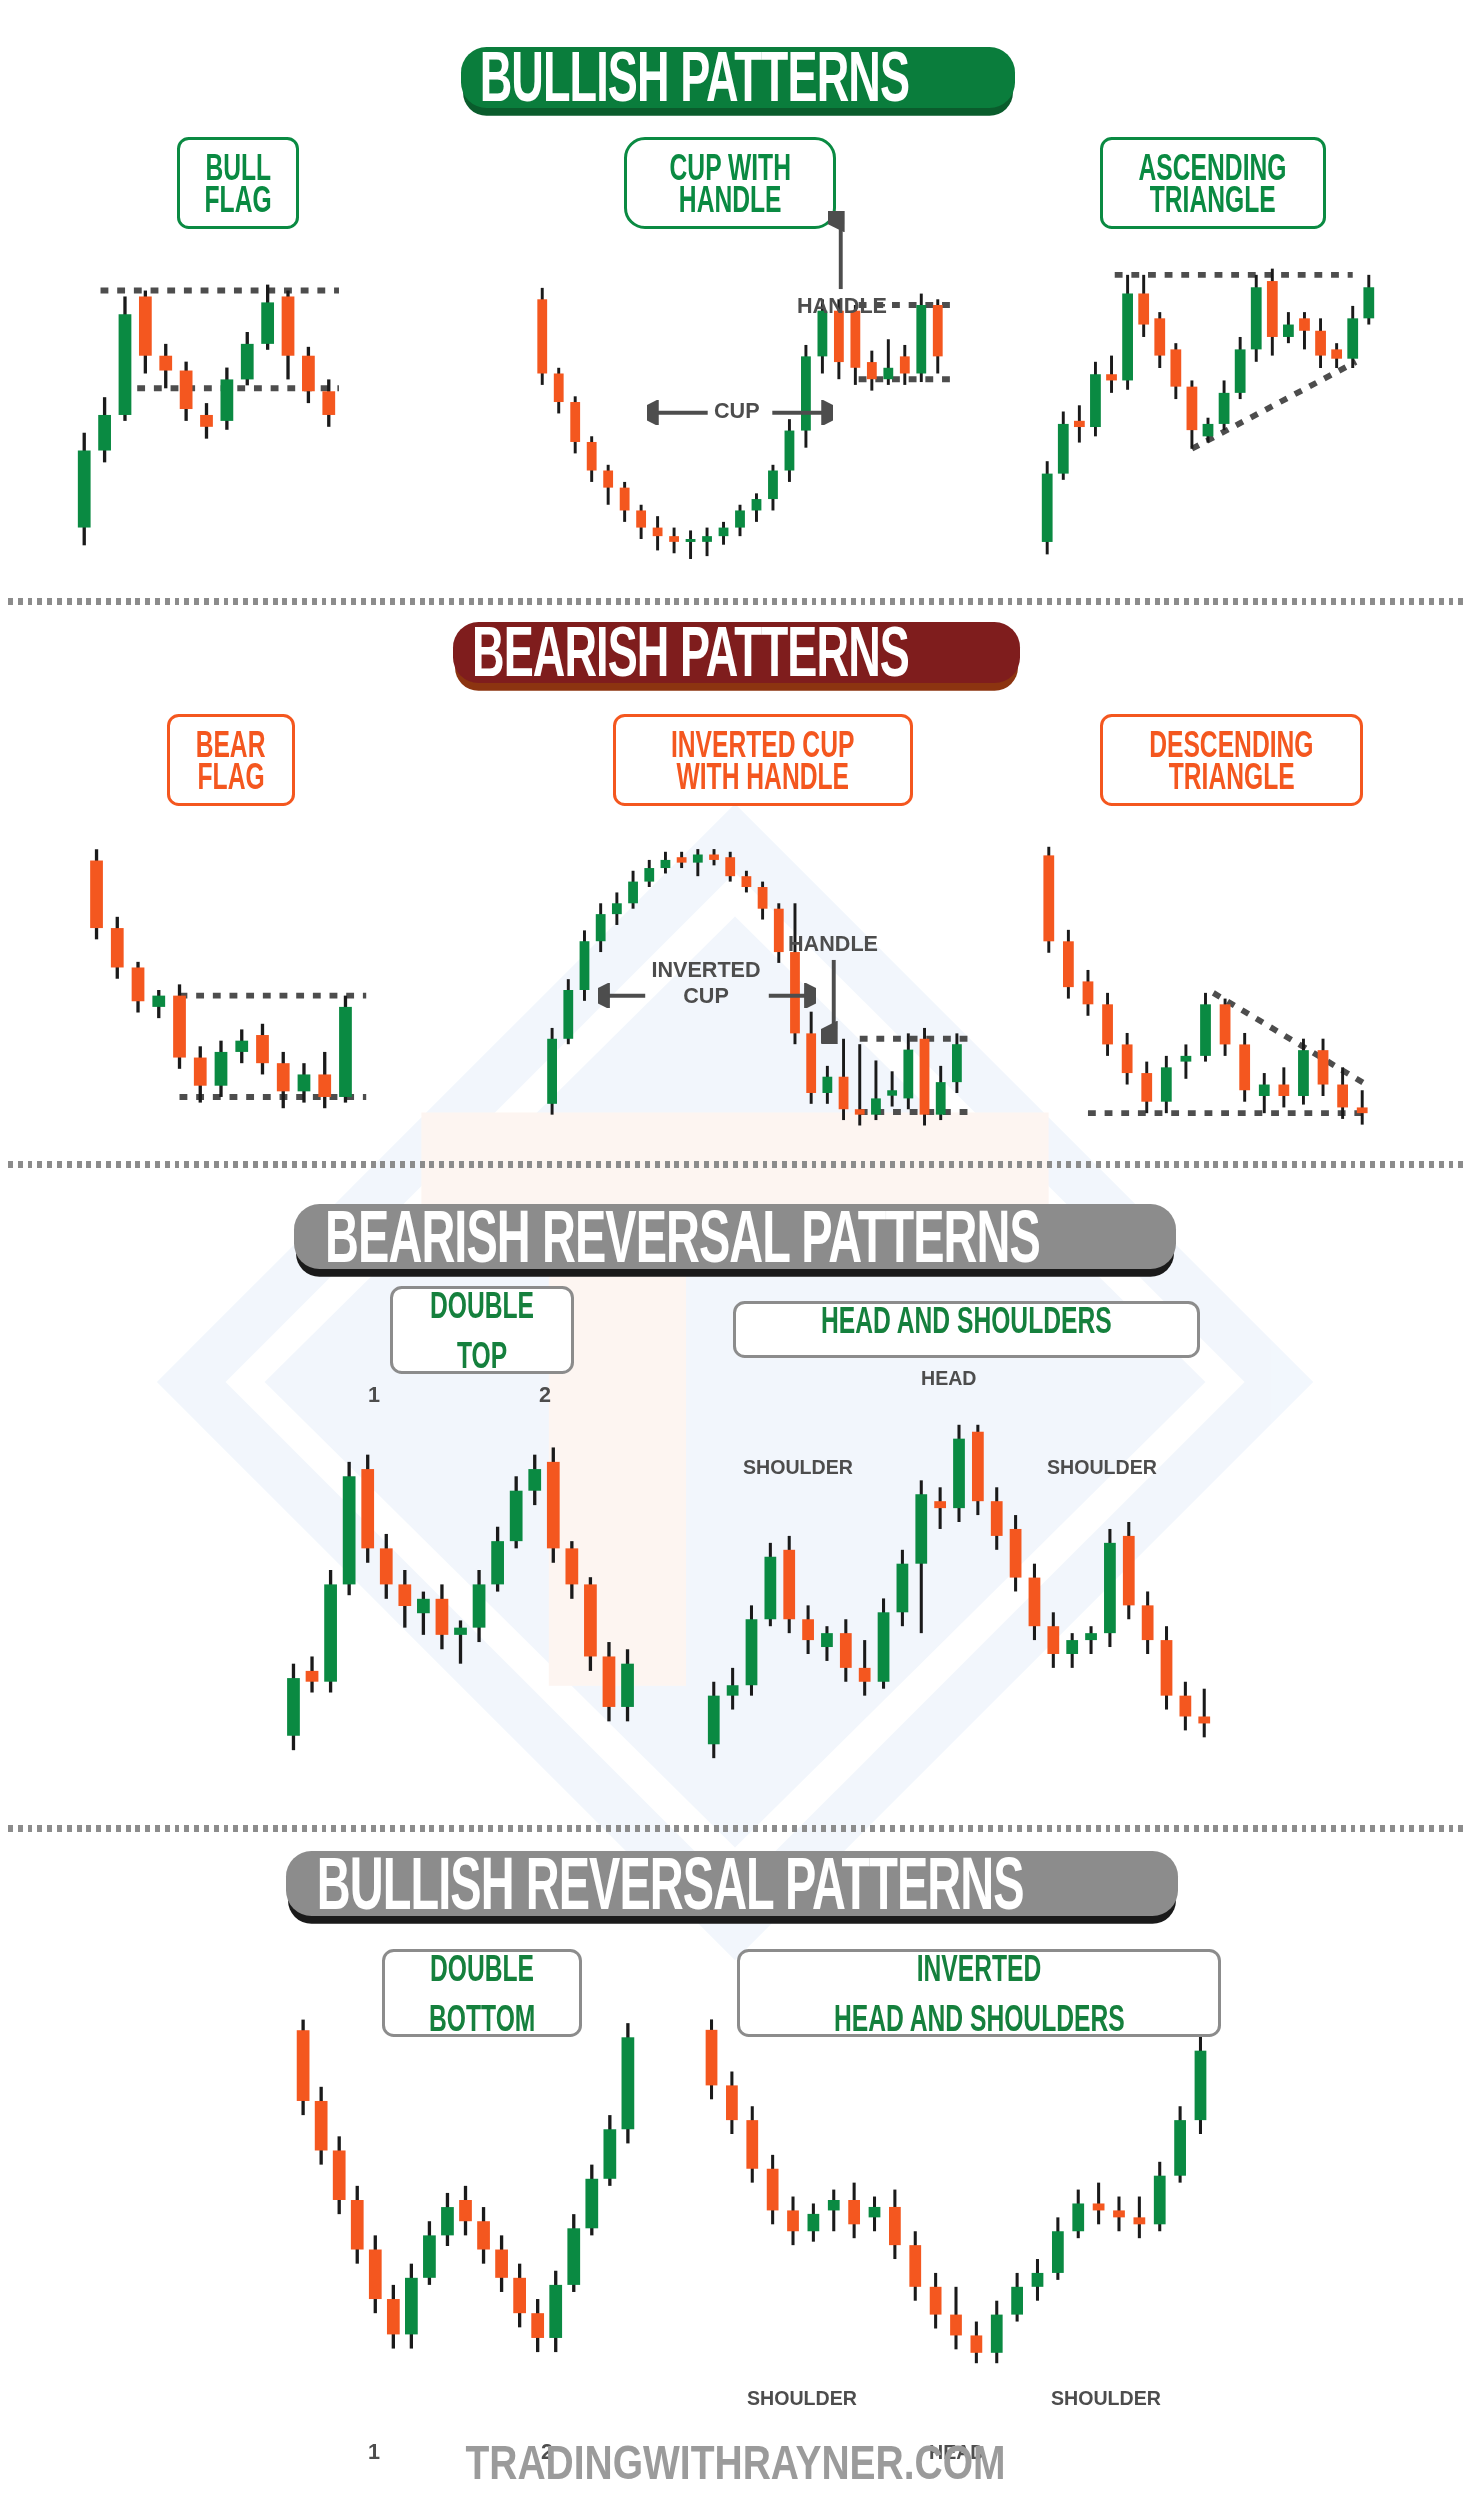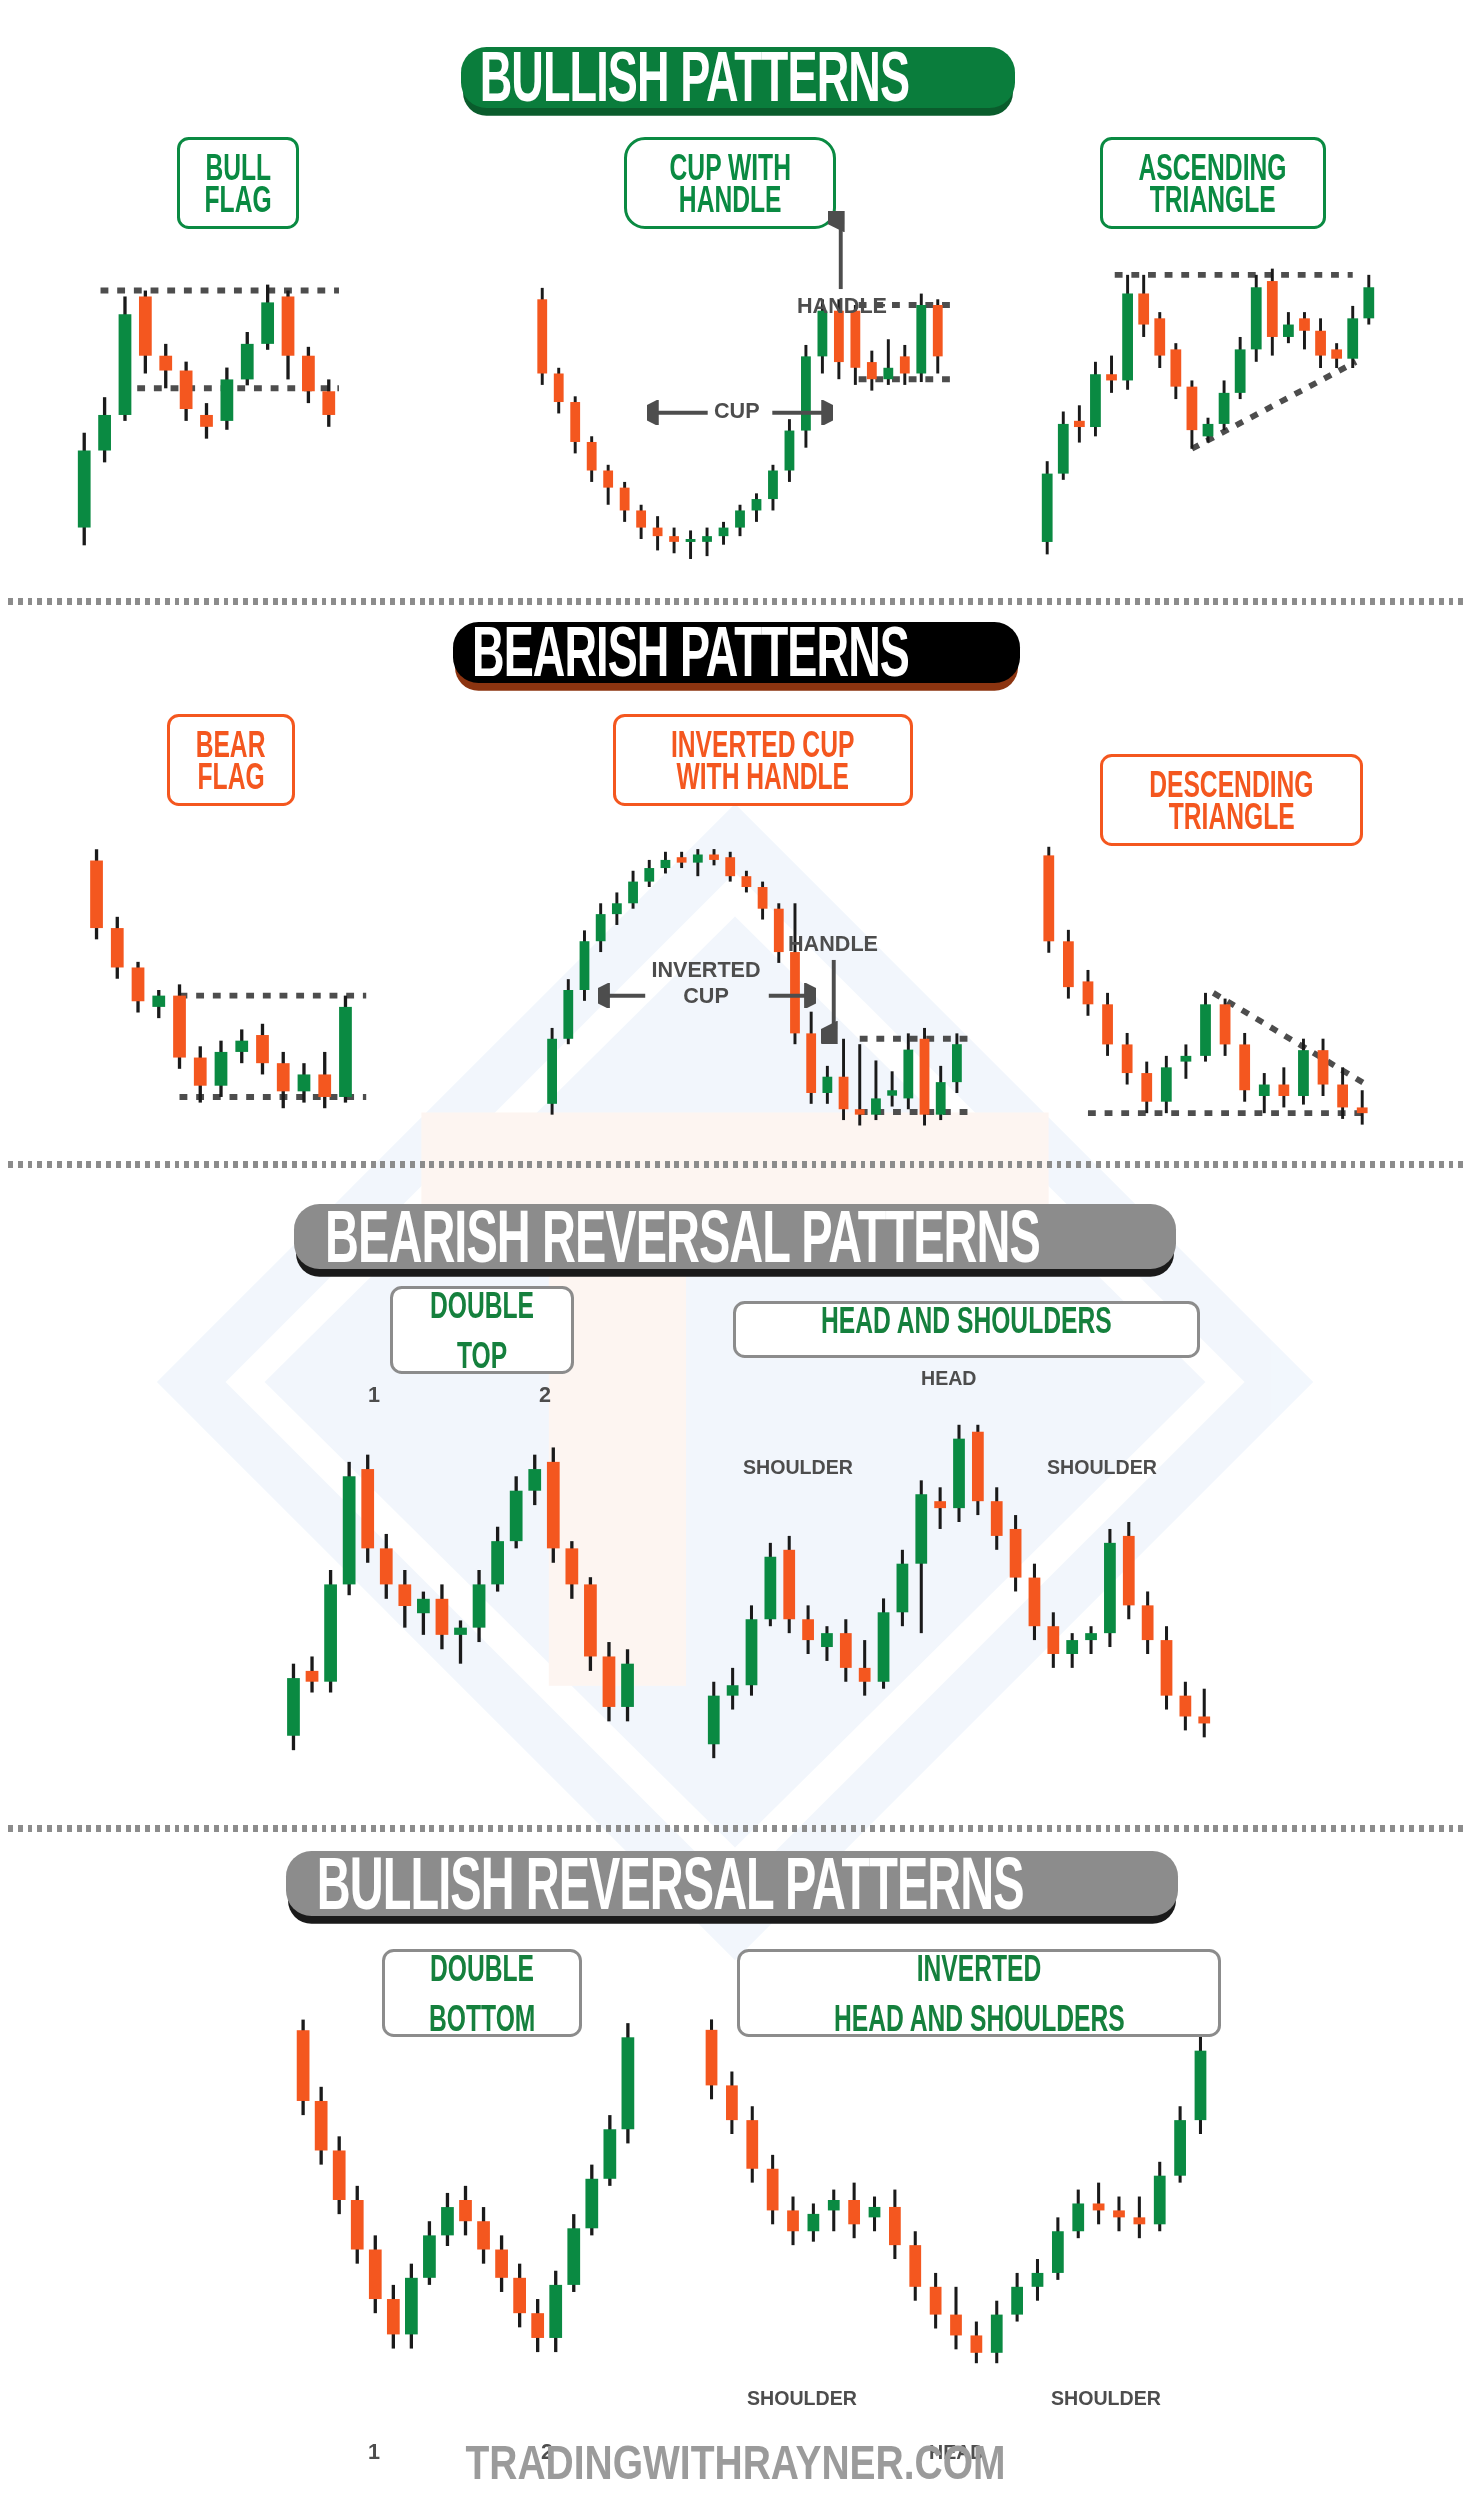--- a/index.html
+++ b/index.html
@@ -14,21 +14,21 @@
   .sep{position:absolute;left:7.8px;width:1456px;height:6.9px;z-index:3;
        background-image:repeating-linear-gradient(to right,#8c8c8c 0 4.9px,transparent 4.9px 9.8px);}
 
   
   .banner{position:absolute;z-index:4;border-radius:25.5px;
           display:flex;align-items:center;justify-content:flex-start;
           color:#ffffff;font-weight:bold;letter-spacing:-1px;
           font-family:"Liberation Sans",sans-serif;white-space:nowrap;}
   .banner .btxt{transform:scaleY(1.45) scaleX(0.92);display:block;line-height:1;}
   .banner.green{background:#0a7d3c;box-shadow:0 9.8px 0 -2px #0a5c2c;}
-  .banner.orange{background:#000000;box-shadow:0 9.8px 0 -2px #8c3410;}
+  .banner.orange{background:#7f1d1d;box-shadow:0 9.8px 0 -2px #8c3410;}
   .banner.grey{background:#8c8c8c;box-shadow:0 9.8px 0 -2px #1a1a1a;}
 
   
   .namebox{position:absolute;z-index:4;border-radius:11.8px;background:#ffffff;
            display:flex;flex-direction:column;align-items:center;justify-content:center;
            font-weight:bold;text-align:center;line-height:1.0;white-space:nowrap;}
   .namebox span{display:block;transform:scaleY(1.42) scaleX(0.93);margin:2.9px 0;}
   .nb-green{border:3.9px solid #0a8a42;color:#0a8a42;}
   .nb-orange{border:3.9px solid #f4571f;color:#f4571f;}
   .nb-grey{border:3.9px solid #8c8c8c;color:#15803d;justify-content:space-between;}
@@ -257,21 +257,21 @@
 <div class="namebox nb-orange" style="left:167px;top:714px;width:122px;height:86px;font-size:26.5px;">
   <span>BEAR</span>
   <span>FLAG</span>
 </div>
 
 <div class="namebox nb-orange" style="left:613px;top:714px;width:294px;height:86px;font-size:26.5px;">
   <span>INVERTED CUP</span>
   <span>WITH HANDLE</span>
 </div>
 
-<div class="namebox nb-orange" style="left:1100px;top:714px;width:257px;height:86px;font-size:26.5px;margin-top:40px;">
+<div class="namebox nb-orange" style="left:1100px;top:714px;width:257px;height:86px;font-size:26.5px;">
   <span>DESCENDING</span>
   <span>TRIANGLE</span>
 </div>
 
 <div class="chart" style="left:86px;top:838px;">
     <svg width="270" height="304" viewBox="0 0 275 310">
       <line x1="95.1923076923077" y1="160.74074074074076" x2="285.5769230769231" y2="160.74074074074076" stroke="#4d4d4d" stroke-width="6" stroke-linecap="butt" stroke-dasharray="8 9"></line>
       <line x1="95.1923076923077" y1="264.0740740740741" x2="285.5769230769231" y2="264.0740740740741" stroke="#4d4d4d" stroke-width="6" stroke-linecap="butt" stroke-dasharray="8 9"></line>
       <line x1="10.576923076923077" y1="11.481481481481524" x2="10.576923076923077" y2="103.33333333333334" stroke="#1a1a1a" stroke-width="3.38"></line>
       <rect x="4.076923076923077" y="22.962962962962933" width="13" height="68.88888888888891" fill="#f4571f"></rect>

